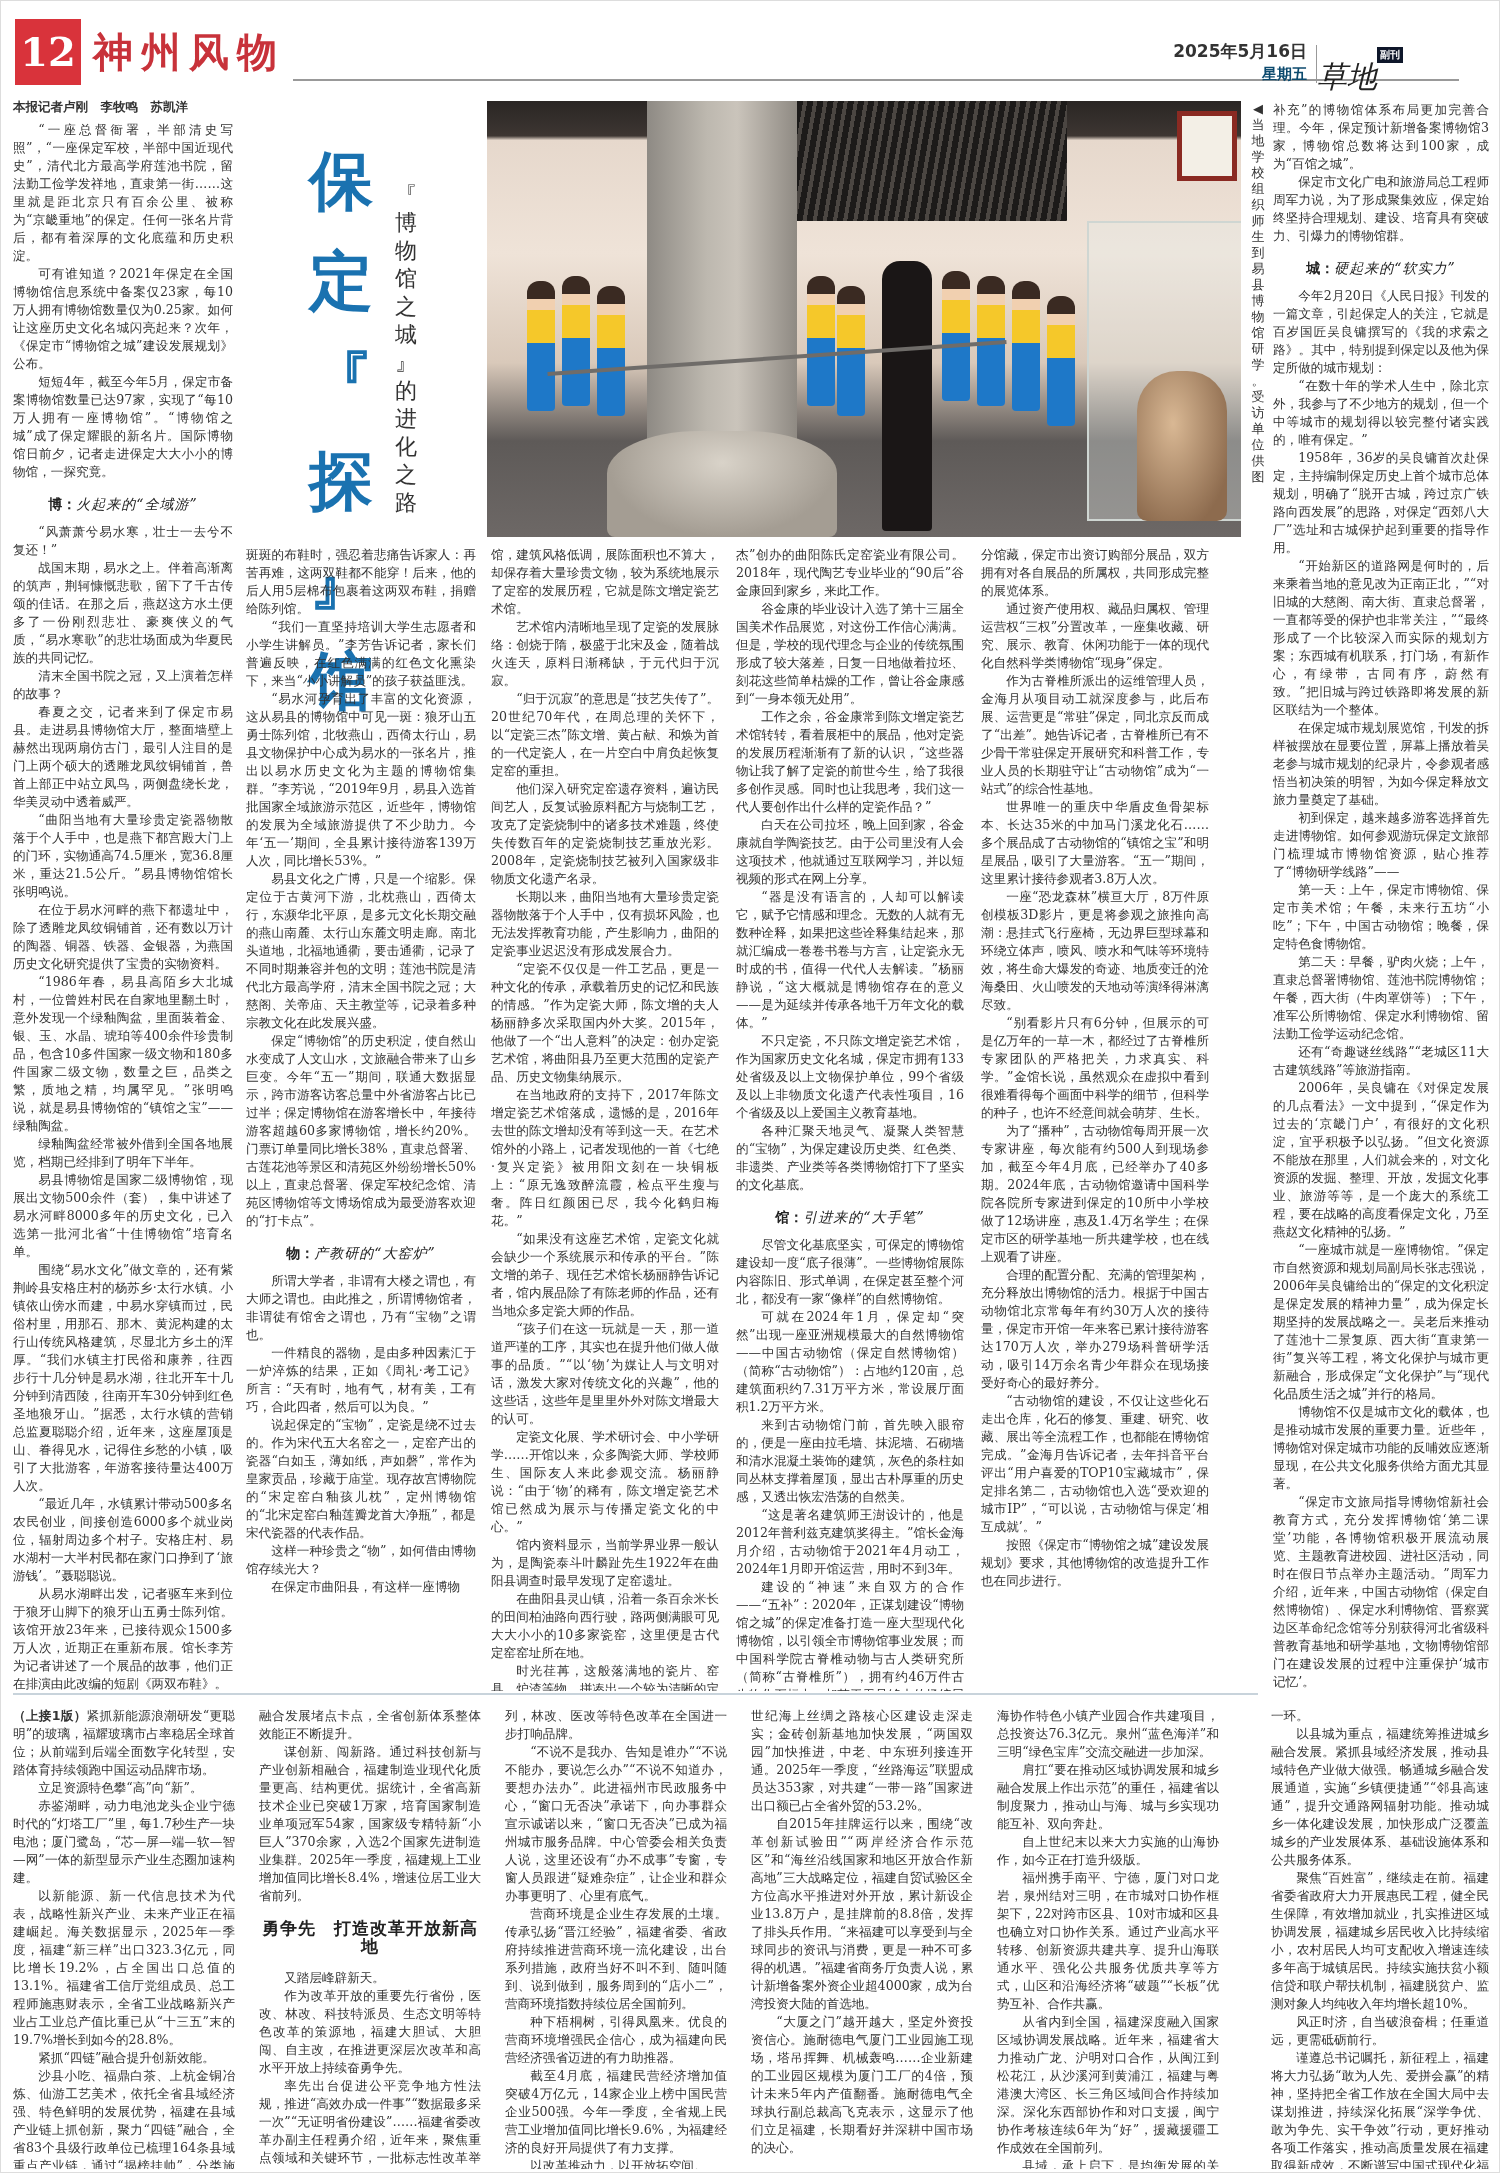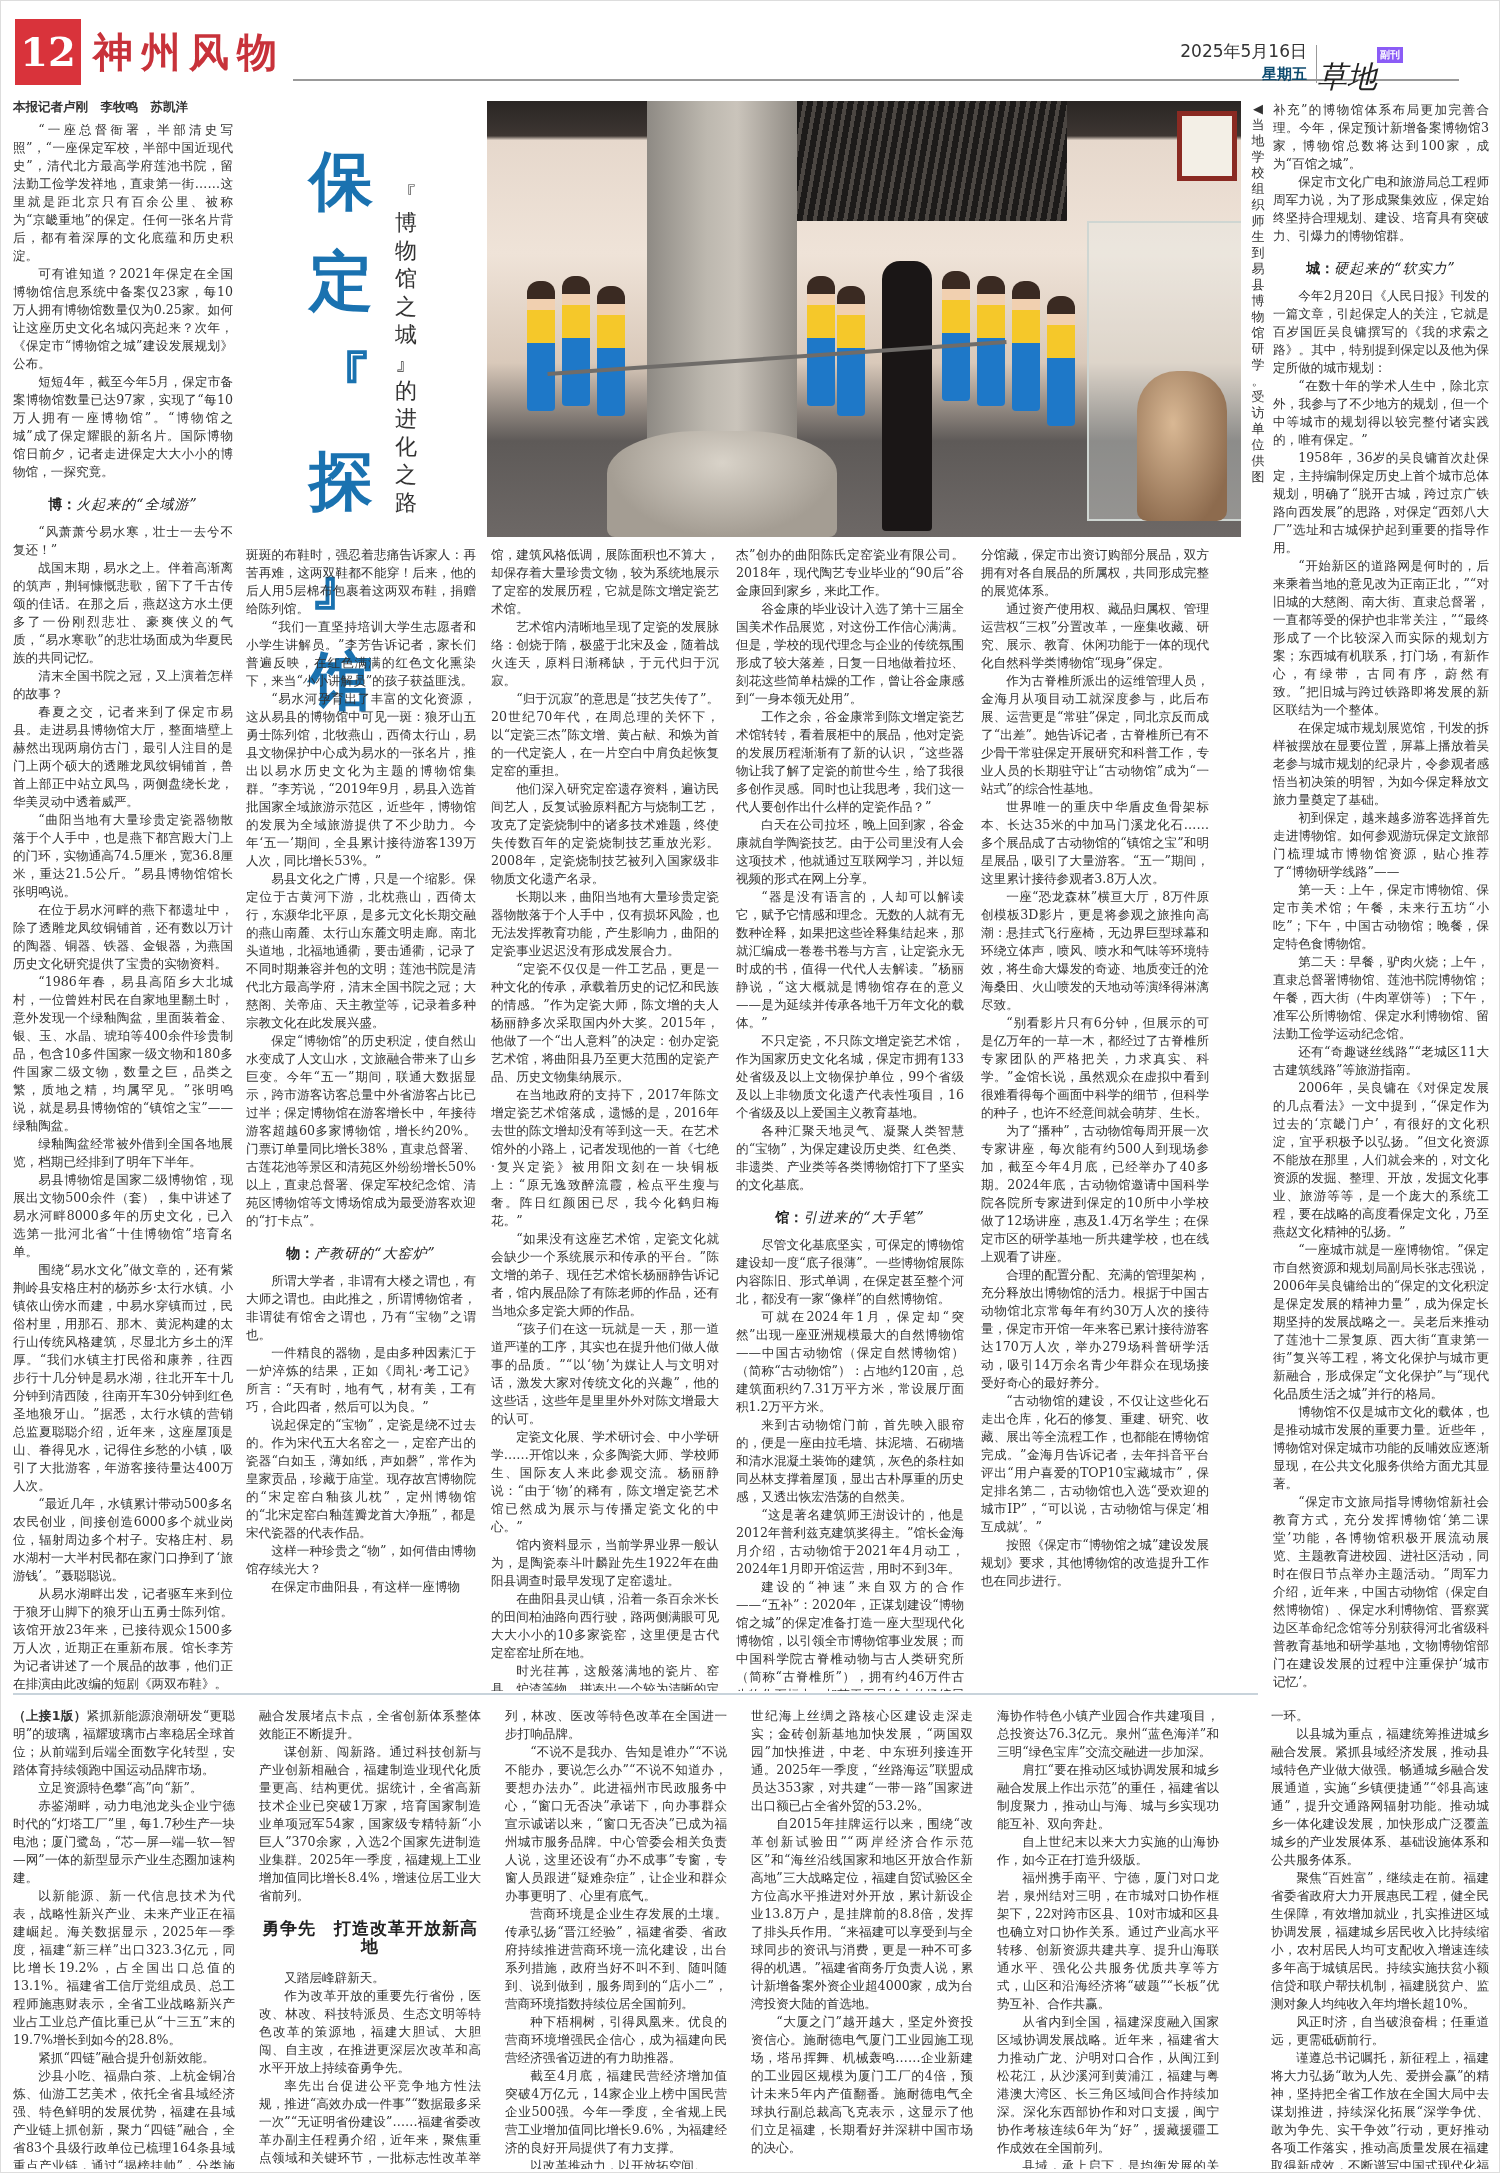--- a/index.html
+++ b/index.html
@@ -8,26 +8,26 @@
   .page { position:absolute; left:0; top:0; width:1500px; height:2173px; border:1px solid #ddd; }
 
   
   .mast { position:absolute; left:12px; top:16px; right:12px; height:66px; }
   .pg-num { position:absolute; left:2px; top:2px; width:66px; height:66px; background:#d9333b; color:#fff;
     font-family:"DejaVu Serif",serif; font-weight:bold; font-size:40px; text-align:center; line-height:66px; }
   .sec-title { position:absolute; left:80px; top:10px; font-family:"DejaVu Serif",serif; font-weight:bold;
     font-size:40px; color:#c8323a; letter-spacing:8px; line-height:50px; }
   .mast-rule { position:absolute; left:280px; right:28px; top:62px; height:2px; background:#999; }
   .date-box { position:absolute; right:180px; top:22px; text-align:right; font-family:"DejaVu Sans",sans-serif; }
-  .date-line { font-size:17px; font-weight:normal; color:#333; line-height:24px; }
+  .date-line { font-size:17px; font-weight:bold; color:#333; line-height:24px; }
   .weekday { font-size:15px; font-weight:bold; color:#0c4a6e; line-height:22px; }
   .mast-vsep { position:absolute; right:170px; top:28px; width:1px; height:38px; background:#999; }
   .logo { position:absolute; right:110px; top:14px; width:60px; height:54px; font-family:"DejaVu Serif",serif;
     font-size:30px; line-height:28px; color:#222; font-style:italic;margin-top:32px; }
-  .logo-badge { position:absolute; right:84px; top:30px; background:#8b5cf6; color:#fff; font-size:10px; padding:1px 3px;
+  .logo-badge { position:absolute; right:84px; top:30px; background:#0f172a; color:#fff; font-size:10px; padding:1px 3px;
     font-family:"DejaVu Sans",sans-serif; font-weight:bold; }
 
   .byline { position:absolute; left:12px; top:98px; font-family:"DejaVu Sans",sans-serif; font-size:12.5px; color:#333; font-weight:bold; }
 
   
   .col { position:absolute; font-size:12.6px; line-height:18px; text-align:justify; color:#333; }
   .col p { text-indent:2em; margin:0; }
   .col p.noindent { text-indent:0; }
   .sub-h { text-align:center; font-size:14px; font-weight:bold; margin:14px 0 10px; color:#222; text-indent:0 !important; }
   .sub-h .lead { font-family:"DejaVu Sans",sans-serif; font-weight:900; }

